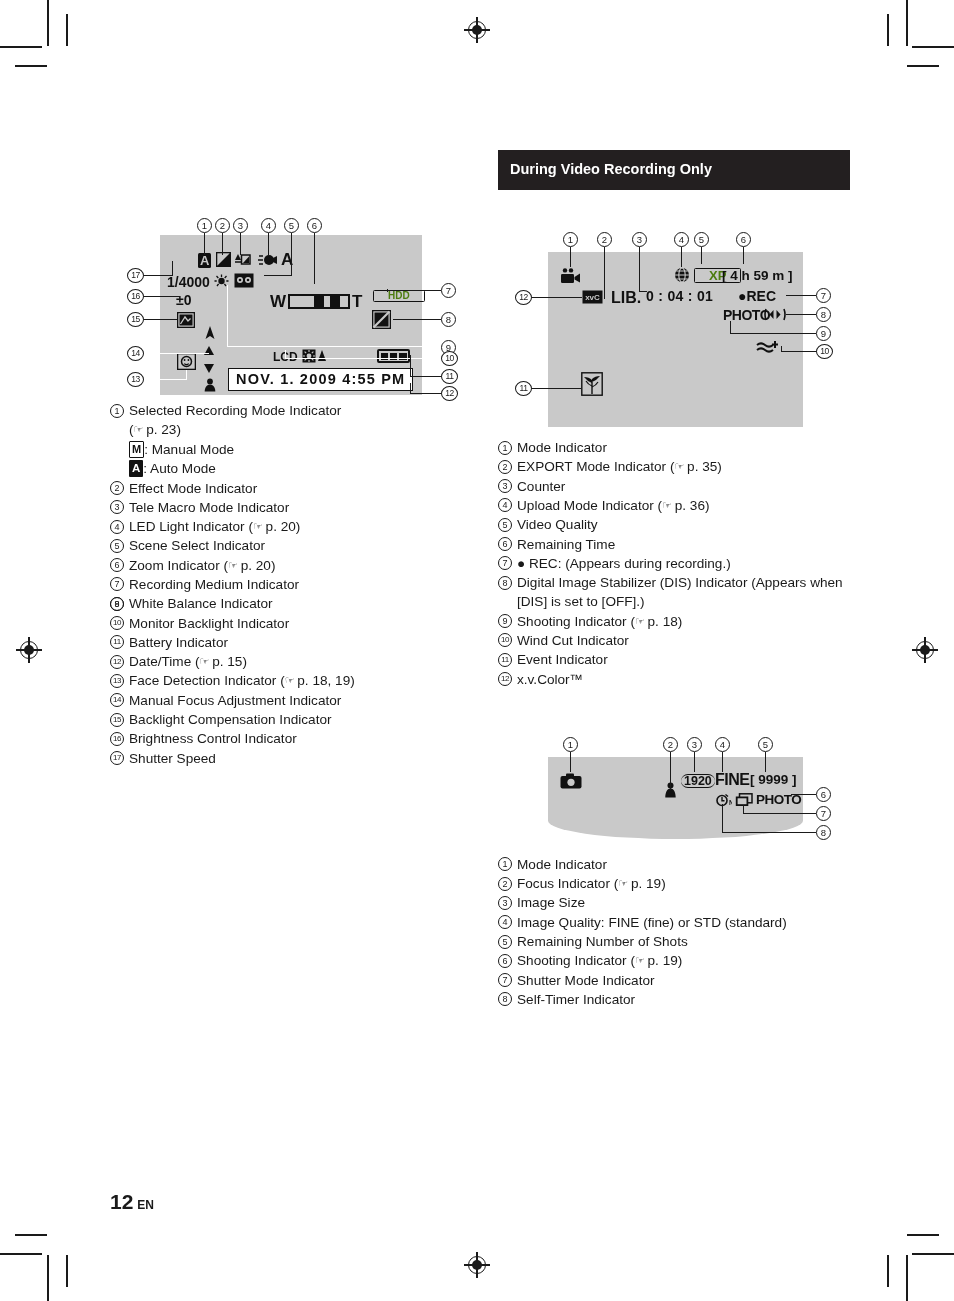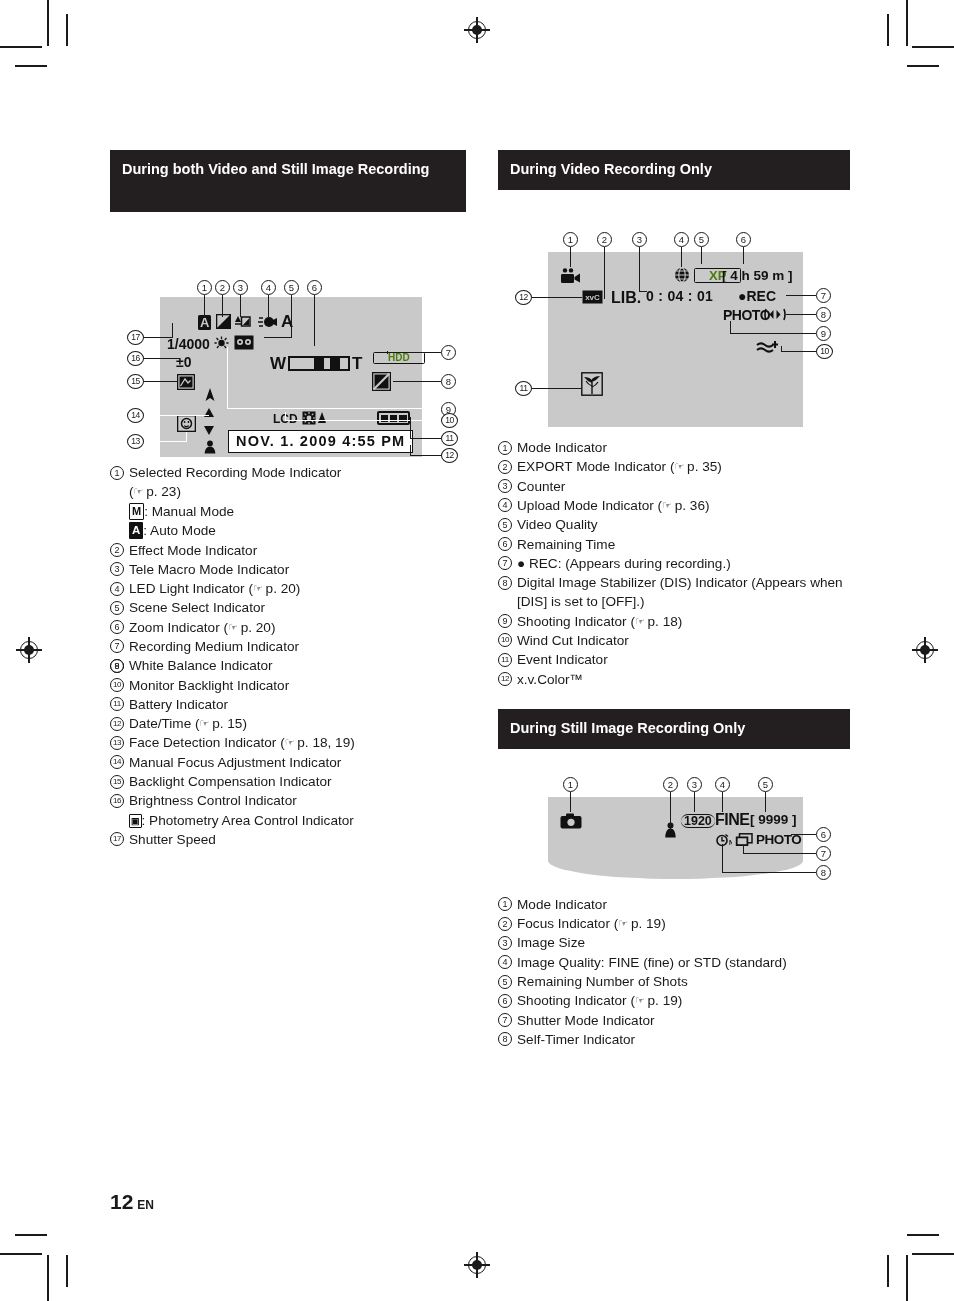--- a/index.html
+++ b/index.html
@@ -220,21 +220,20 @@
     <i></i>
   </div>
 <div class="reg" style="left:912px;top:637px;">
     <i></i>
   </div>
 
 <div class="page">
 
 
   <div class="col col-left">
-    <div class="section-bar two-line">During both Video and Still Image Recording</div>
 
     <div class="lcd-figure" style="height:245px;">
       <div class="lcd-panel" style="left:50px;top:85px;width:262px;height:160px;"></div>
 
       <div class="num" style="left:87px;top:68px;">1</div>
       <div class="num" style="left:105px;top:68px;">2</div>
       <div class="num" style="left:123px;top:68px;">3</div>
       <div class="num" style="left:151px;top:68px;">4</div>
       <div class="num" style="left:174px;top:68px;">5</div>
       <div class="num" style="left:197px;top:68px;">6</div>
@@ -434,21 +433,20 @@
         <span class="idx wide">14</span>
         <span>Manual Focus Adjustment Indicator</span>
       </div>
       <div class="item">
         <span class="idx wide">15</span>
         <span>Backlight Compensation Indicator</span>
       </div>
       <div class="item">
         <span class="idx wide">16</span>
         <span>Brightness Control Indicator</span>
-        <div><span class="kbd-light" style="font-size:9px;padding:0 1px;">▣</span><span>: Photometry Area Control Indicator</span></div>
       </div>
       <div class="item">
         <span class="idx wide">17</span>
         <span>Shutter Speed</span>
       </div>
     </div>
   </div>
 
   <div class="col col-right">
     <div class="section-bar">During Video Recording Only</div>
@@ -589,21 +587,20 @@
         <span class="idx wide">11</span>
         <span>Event Indicator</span>
       </div>
       <div class="item">
         <span class="idx wide">12</span>
         <span>x.v.Color™</span>
       </div>
     </div>
 
     <div style="height:20px;"></div>
-    <div class="section-bar">During Still Image Recording Only</div>
 
     <div class="lcd-figure" style="height:140px;">
       <div class="lcd-panel wavy" style="left:50px;top:48px;width:255px;height:82px;"></div>
 
       <div class="num" style="left:65px;top:28px;">1</div>
       <div class="num" style="left:165px;top:28px;">2</div>
       <div class="num" style="left:189px;top:28px;">3</div>
       <div class="num" style="left:217px;top:28px;">4</div>
       <div class="num" style="left:260px;top:28px;">5</div>
 

